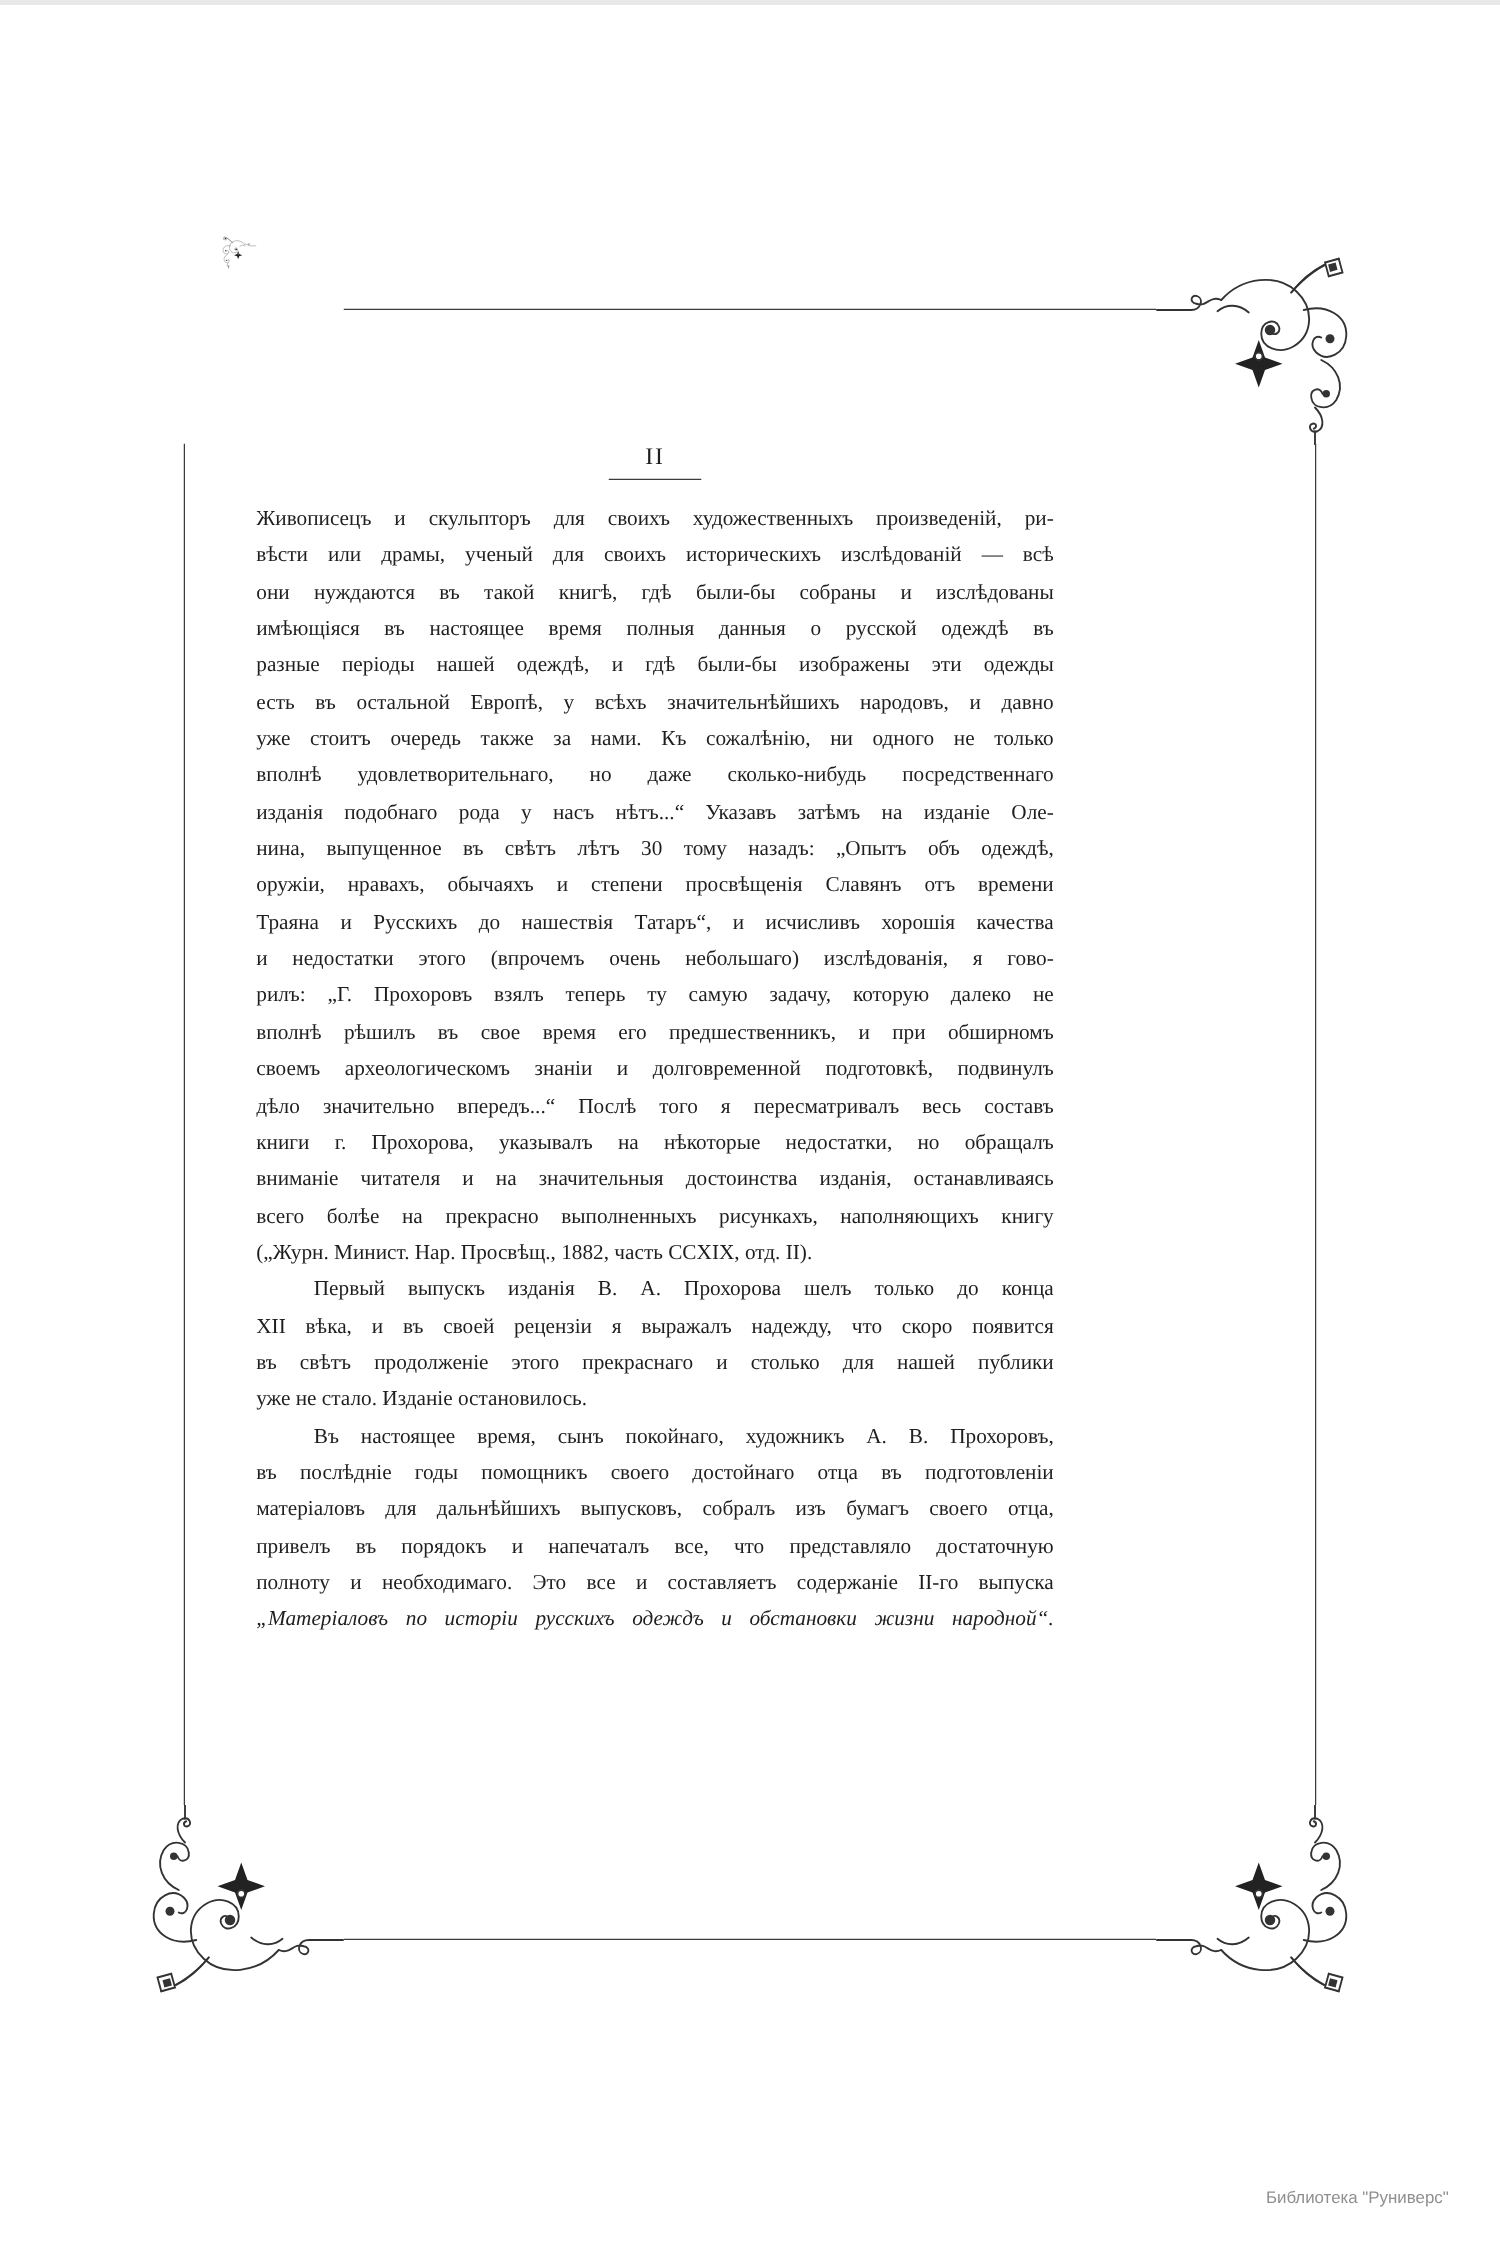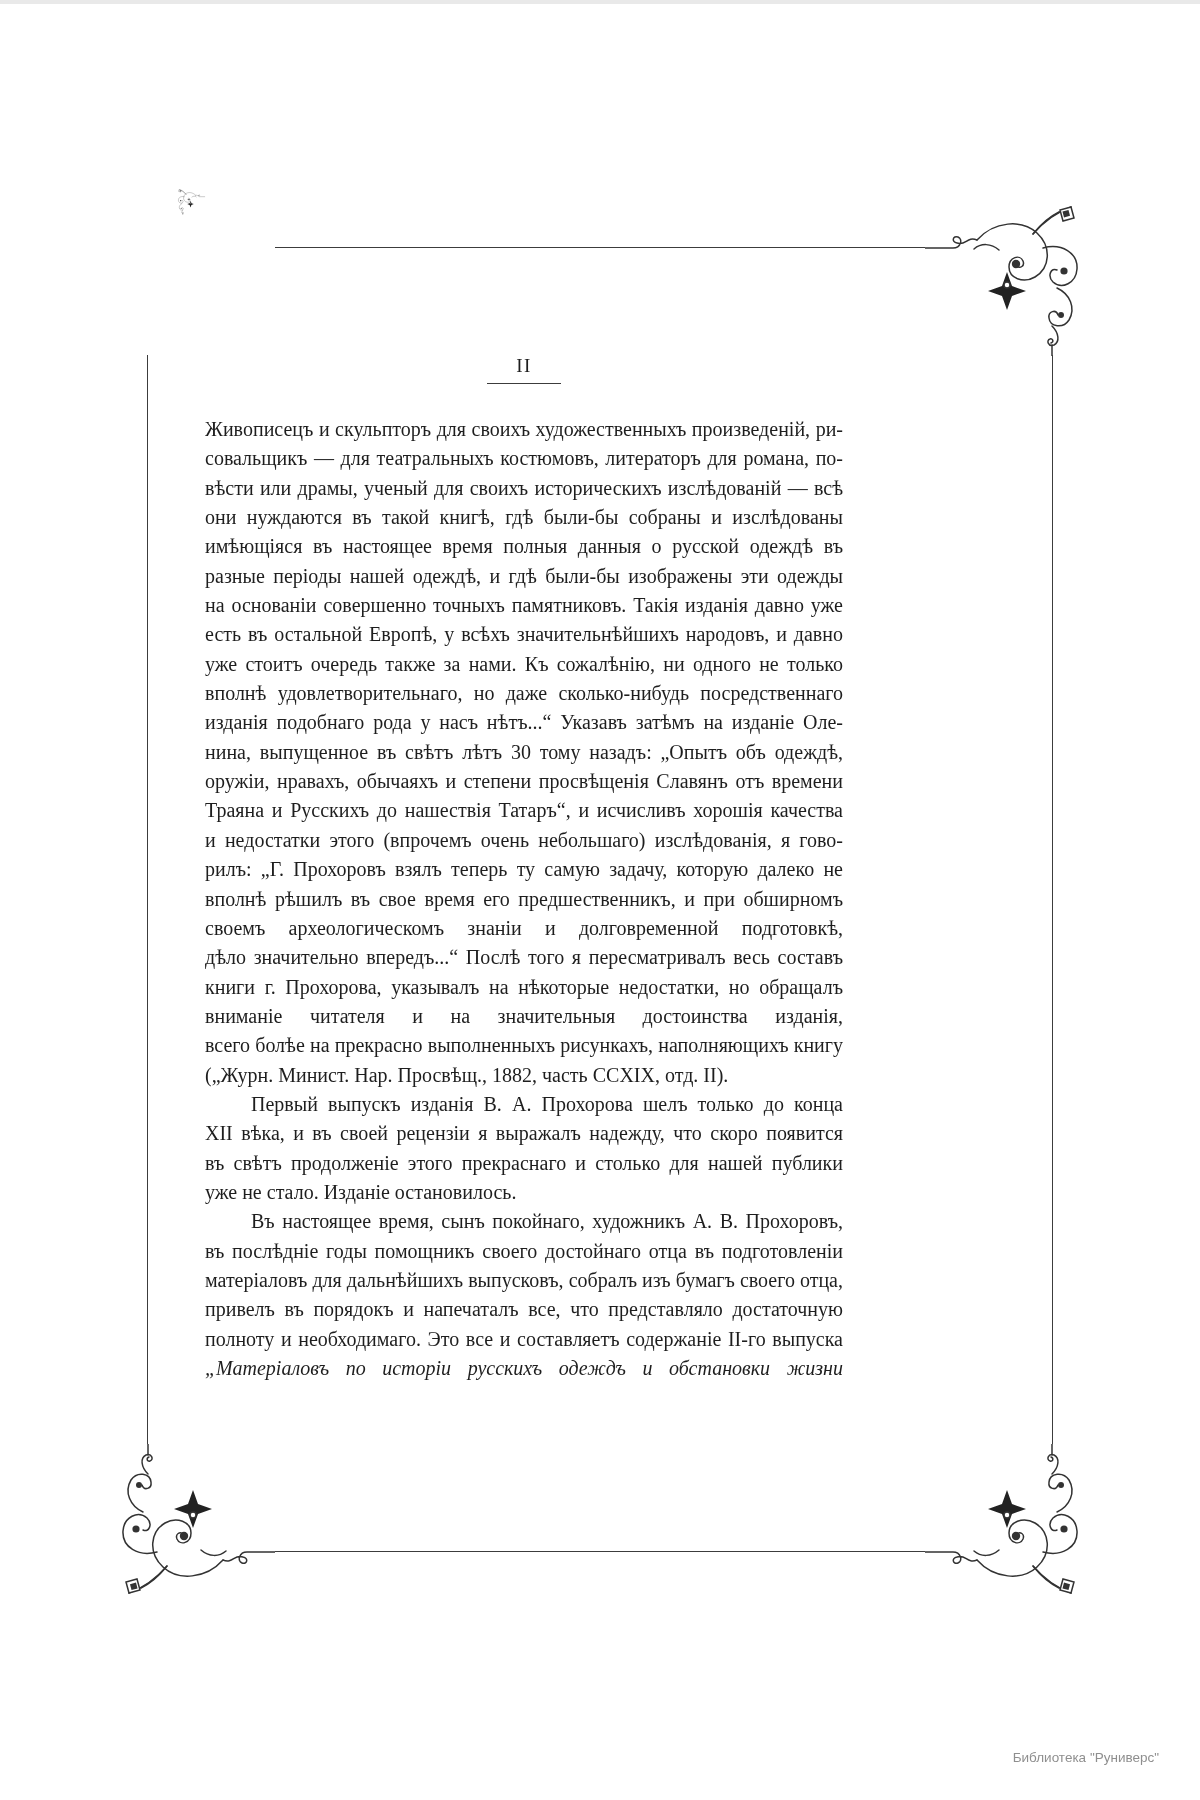--- a/index.html
+++ b/index.html
@@ -25,21 +25,21 @@
   .frame-bottom { left:275px; top:1547px; width:650px; height:1px; }
   .frame-left   { left:147px;  top:351px; width:1px; height:1089px; }
   .frame-right  { left:1052px; top:351px; width:1px; height:1089px; }
 
   
   .pagenum-wrap { position:absolute; left:205px; top:352px; width:638px; text-align:center; }
   .pagenum { font-size:19px; letter-spacing:1.5px; line-height:1; }
   .pagenum-rule { width:74px; height:1px; background:#3c3c3c; margin:8px auto 0; }
 
   
-  .text-block { position:absolute; left:205px; top:411px; width:638px; font-size:20px; }
+  .text-block { position:absolute; left:205px; top:396px; width:638px; font-size:17px; }
   .tl {
     height:29.35px; line-height:29.35px;
     text-align:justify; text-align-last:justify;
     overflow:hidden;
     white-space:normal;
   }
   .tl.fl { text-align-last:left; }   
   .tl.in { text-indent:46px; }       
   .tl.it { font-style:italic; }
 
@@ -98,26 +98,24 @@
   <div class="frame-line frame-left"></div>
   <div class="frame-line frame-right"></div>
 
   <div class="pagenum-wrap">
     <div class="pagenum">II</div>
     <div class="pagenum-rule"></div>
   </div>
 
   <div class="text-block">
       <div class="tl">Живописецъ и скульпторъ для своихъ художественныхъ произведеній, ри-</div>
-      <div class="tl">совальщикъ — для театральныхъ костюмовъ, литераторъ для романа, по-</div>
       <div class="tl">вѣсти или драмы, ученый для своихъ историческихъ изслѣдованій — всѣ</div>
       <div class="tl">они нуждаются въ такой книгѣ, гдѣ были-бы собраны и изслѣдованы</div>
       <div class="tl">имѣющіяся въ настоящее время полныя данныя о русской одеждѣ въ</div>
       <div class="tl">разные періоды нашей одеждѣ, и гдѣ были-бы изображены эти одежды</div>
-      <div class="tl">на основаніи совершенно точныхъ памятниковъ. Такія изданія давно уже</div>
       <div class="tl">есть въ остальной Европѣ, у всѣхъ значительнѣйшихъ народовъ, и давно</div>
       <div class="tl">уже стоитъ очередь также за нами. Къ сожалѣнію, ни одного не только</div>
       <div class="tl">вполнѣ удовлетворительнаго, но даже сколько-нибудь посредственнаго</div>
       <div class="tl">изданія подобнаго рода у насъ нѣтъ...“ Указавъ затѣмъ на изданіе Оле-</div>
       <div class="tl">нина, выпущенное въ свѣтъ лѣтъ 30 тому назадъ: „Опытъ объ одеждѣ,</div>
       <div class="tl">оружіи, нравахъ, обычаяхъ и степени просвѣщенія Славянъ отъ времени</div>
       <div class="tl">Траяна и Русскихъ до нашествія Татаръ“, и исчисливъ хорошія качества</div>
       <div class="tl">и недостатки этого (впрочемъ очень небольшаго) изслѣдованія, я гово-</div>
       <div class="tl">рилъ: „Г. Прохоровъ взялъ теперь ту самую задачу, которую далеко не</div>
       <div class="tl">вполнѣ рѣшилъ въ свое время его предшественникъ, и при обширномъ</div>

